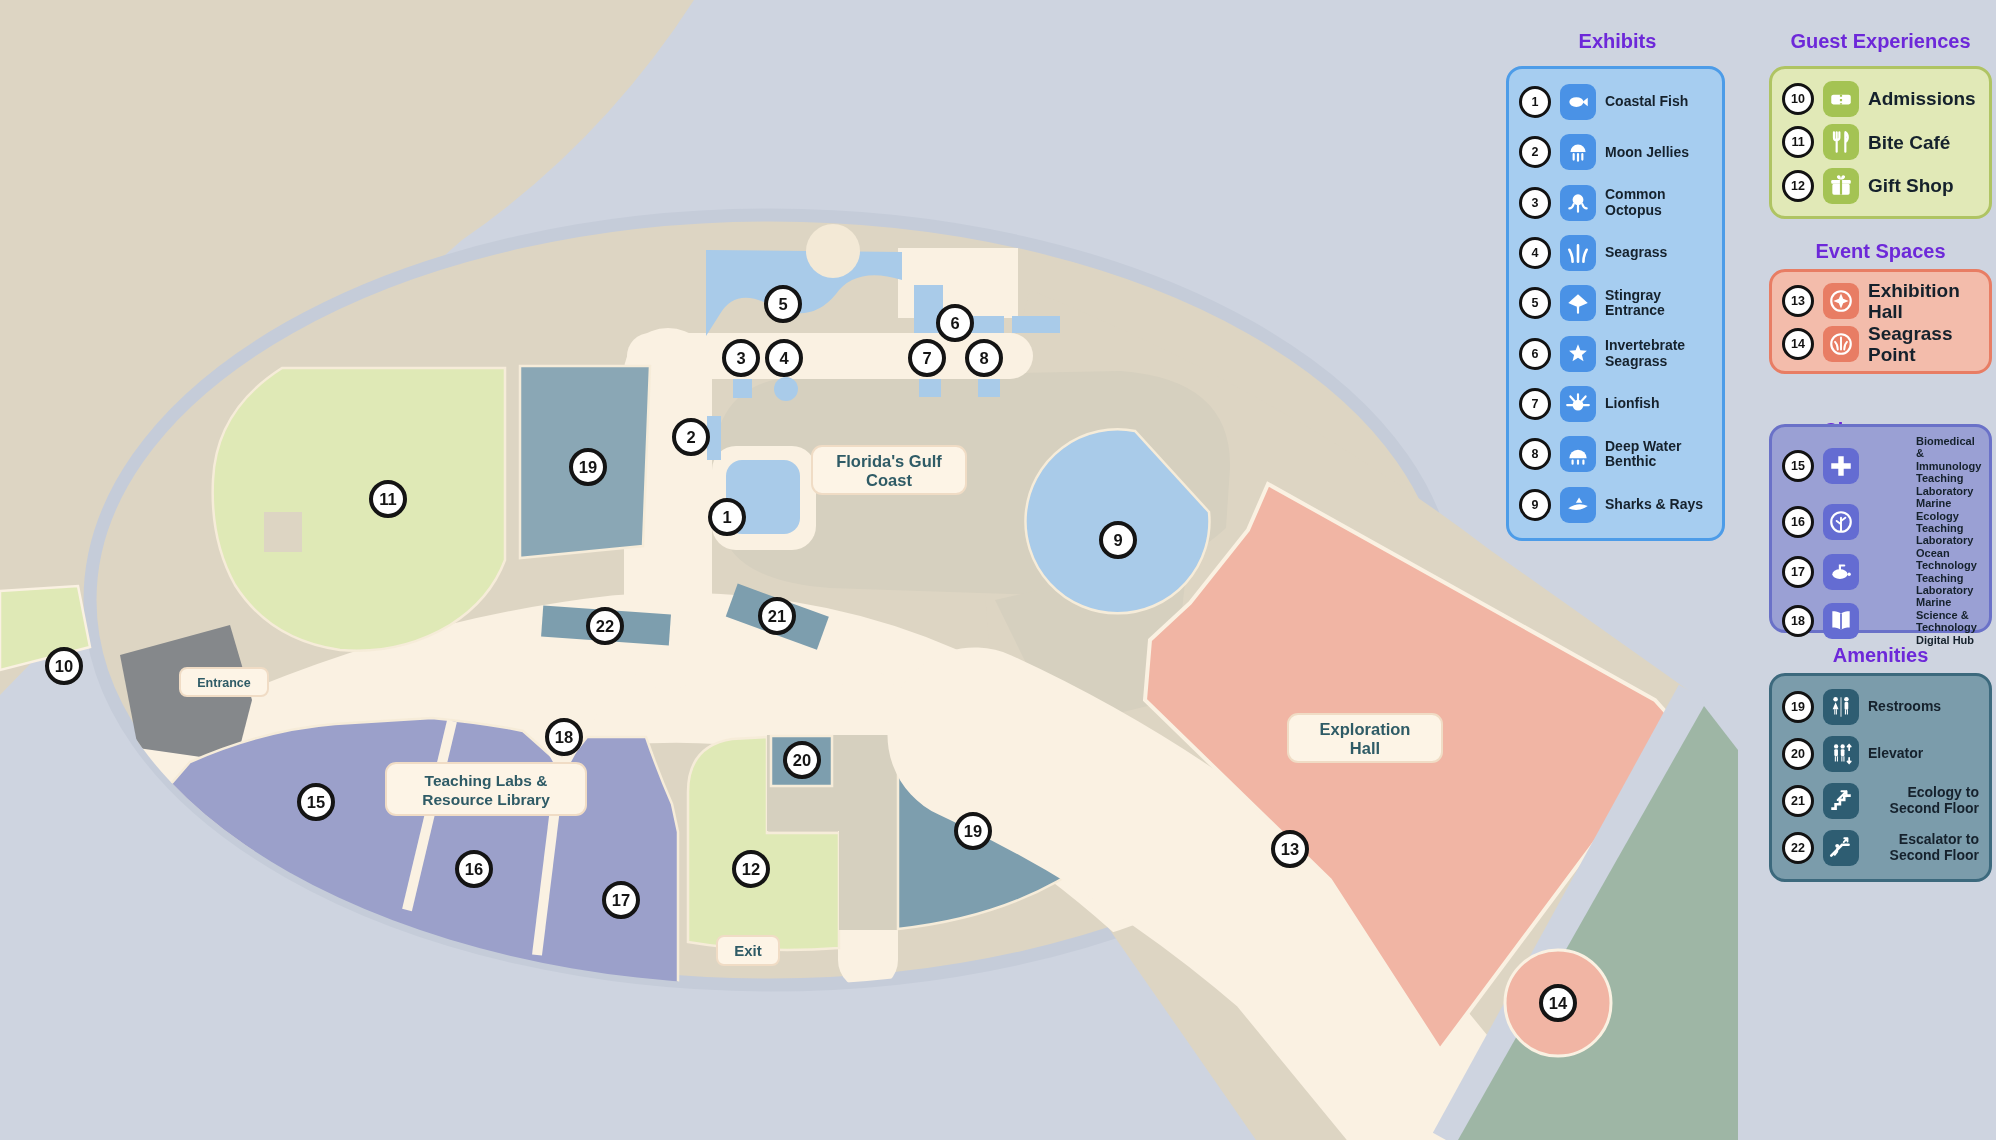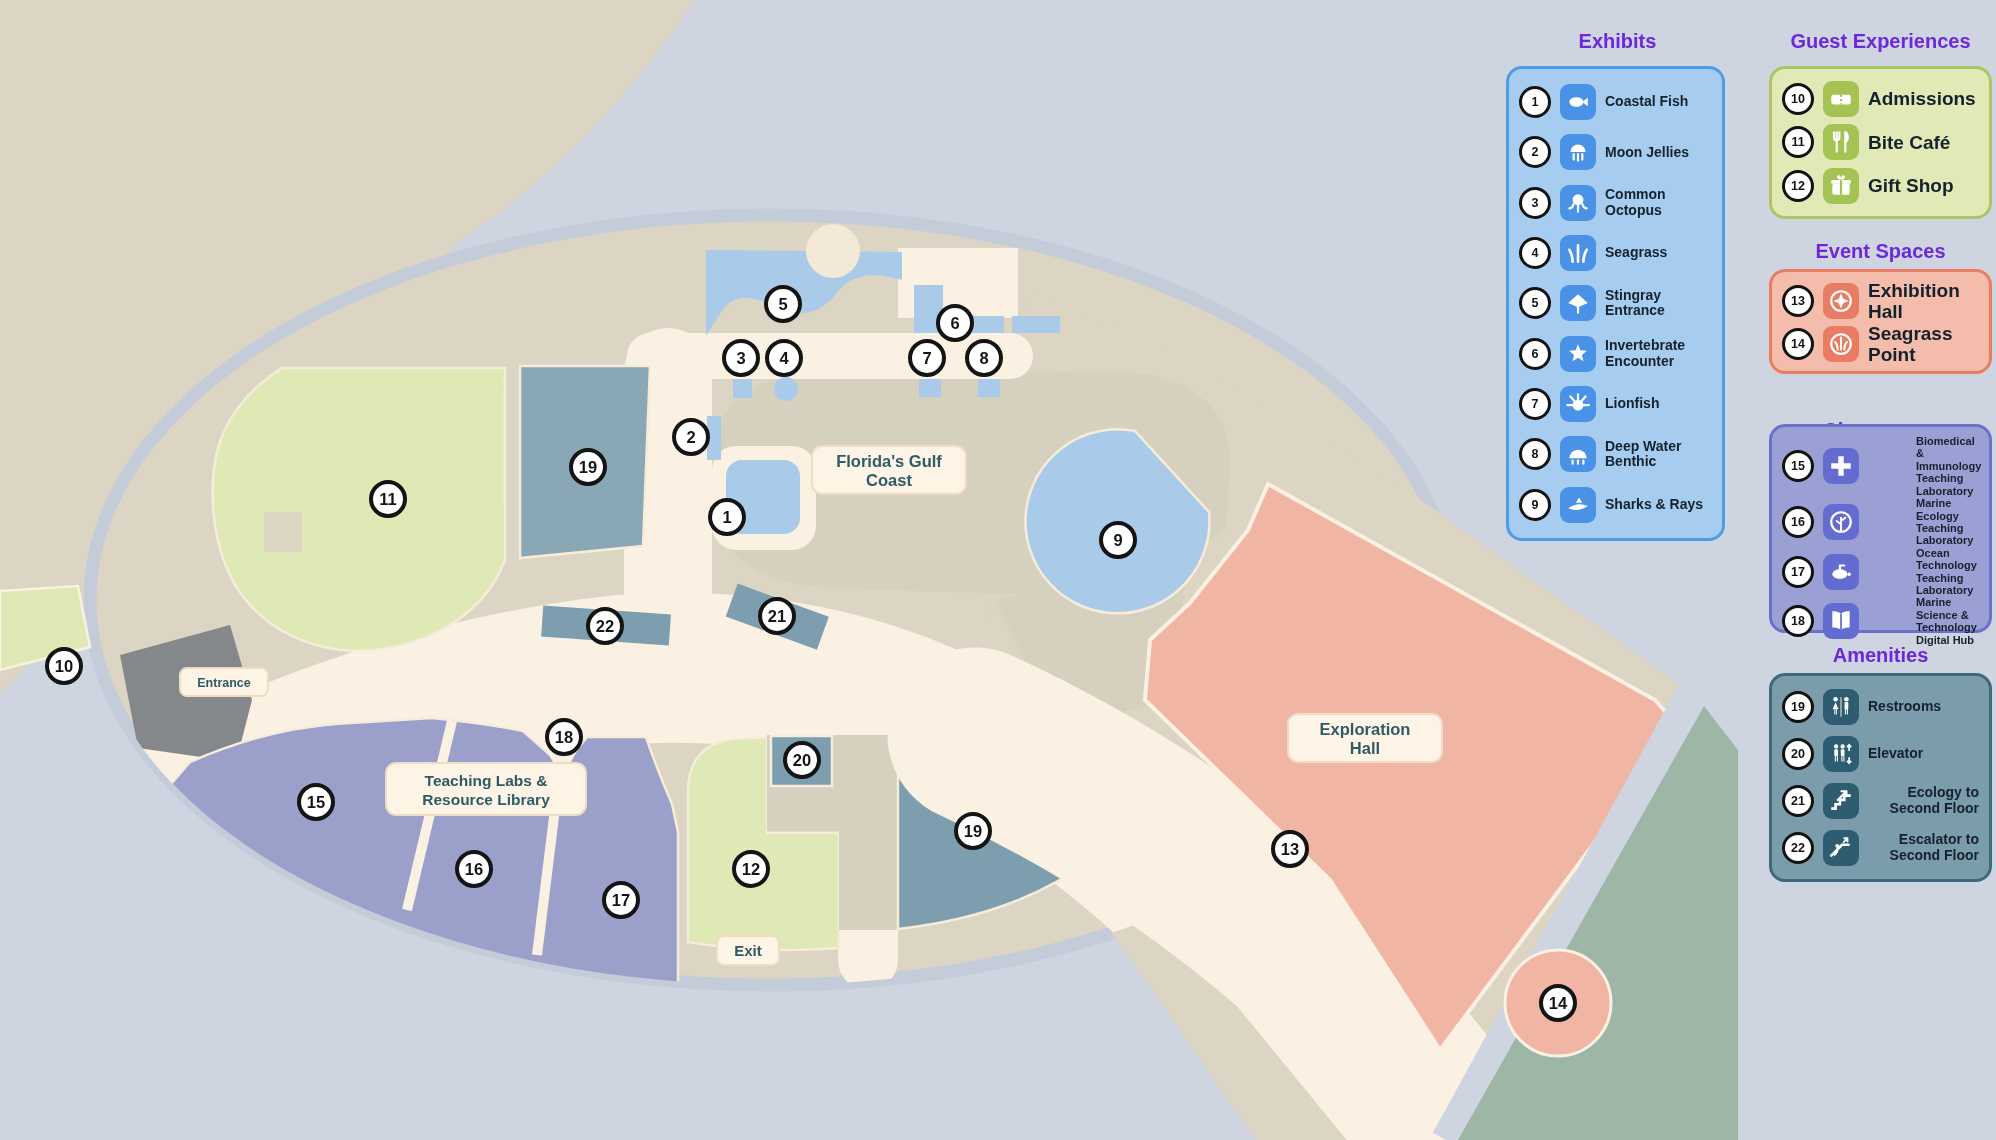--- a/index.html
+++ b/index.html
@@ -288,21 +288,21 @@
           </div>
           <div class="lg-label">Stingray Entrance</div>
         </div>
         <div class="lg-row">
           <div class="lg-marker">6</div>
           <div class="lg-ico" style="background: rgb(74, 146, 230);">
             <svg viewBox="0 0 24 24">
               <use href="#sym-starfish-icon"></use>
             </svg>
           </div>
-          <div class="lg-label">Invertebrate Encounter</div>
+          <div class="lg-label">Invertebrate Seagrass</div>
         </div>
         <div class="lg-row">
           <div class="lg-marker">7</div>
           <div class="lg-ico" style="background: rgb(74, 146, 230);">
             <svg viewBox="0 0 24 24">
               <use href="#sym-lionfish-icon"></use>
             </svg>
           </div>
           <div class="lg-label">Lionfish</div>
         </div>

